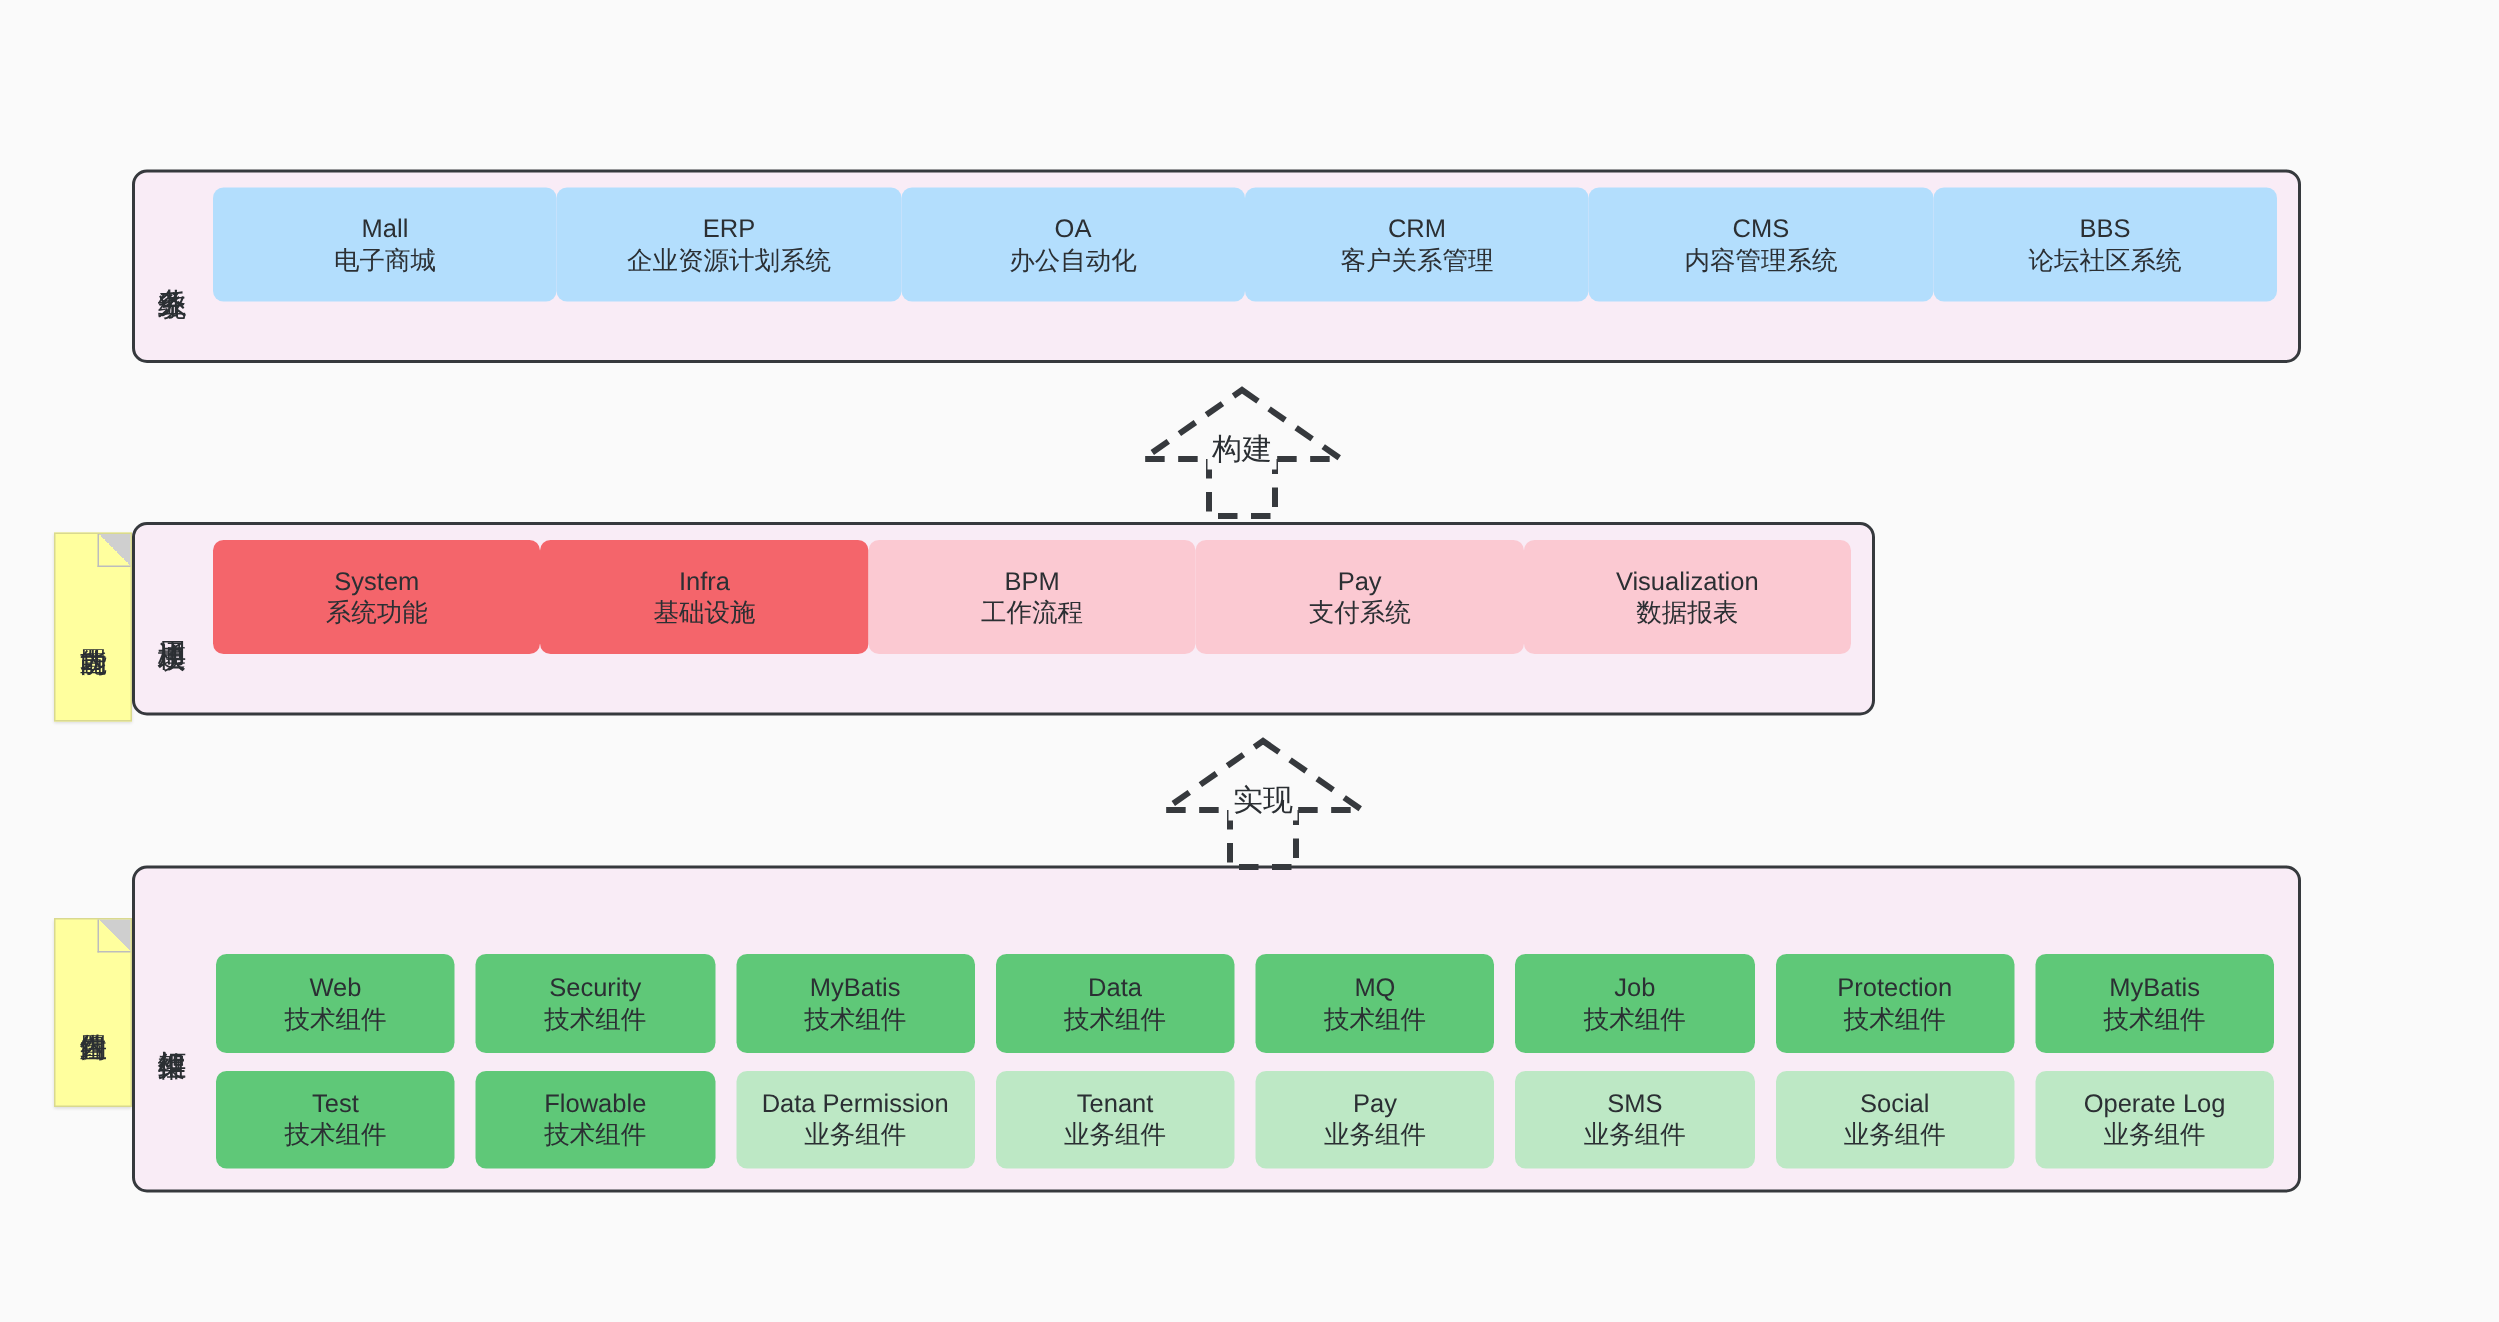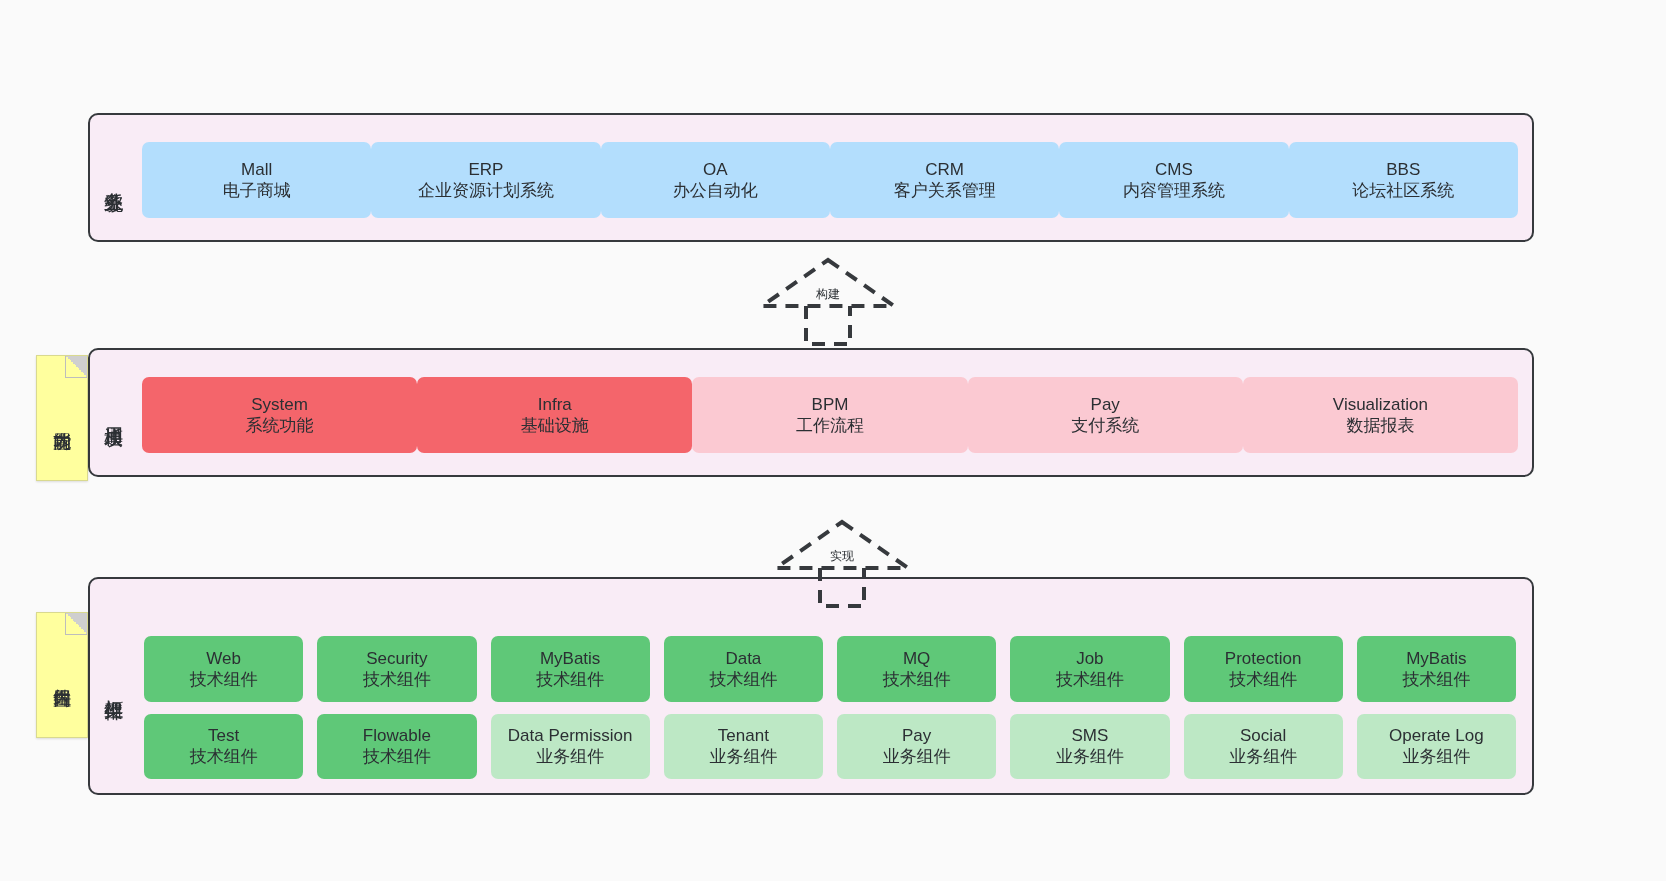--- a/index.html
+++ b/index.html
@@ -33,21 +33,21 @@
     line-height:1.12;
     letter-spacing:0.5px;
     writing-mode:vertical-rl;
     text-orientation:upright;
     color:#2b2f33;
     white-space:nowrap;
   }
   .panel-body {
     flex:1 1 auto;
     display:flex;
-    align-items:flex-end;
+    align-items:flex-start;
     padding:10px 14px 22px 4px;
   }
   .panel-body.grid {
     display:grid;
     grid-template-columns:repeat(8, 1fr);
     grid-auto-rows:1fr;
     gap:12px 14px;
     align-items:stretch;
     padding:14px 16px 14px 6px;
     margin-top:43px;
@@ -103,21 +103,21 @@
   }
 
   
   .connector { position:absolute; z-index:4; }
   .connector .label {
     position:absolute;
     left:50%;
     transform:translateX(-50%);
     background:#fafafa;
     padding:0 3px;
-    font-size:12px;
+    font-size:20px;
     color:#2b2f33;
     white-space:nowrap;
   }
 </style>
 </head>
 <body>
 
 <div id="stage">
 
   <div class="panel" id="panel-0" style="left:88px; top:113px; width:1446px; height:129px;">
@@ -156,21 +156,21 @@
       <path d="M48 50 L48 88 L92 88 L92 50" fill="none" stroke="#36393d" stroke-width="4" stroke-dasharray="13 9"></path>
     </svg>
     <span class="label" style="top:30px;">构建</span>
   </div>
 
   <div class="note" id="note-1" style="left:36px; top:355px; width:52px; height:126px;">
     <span class="fold"></span>
     <span>内置功能</span>
   </div>
 
-  <div class="panel" id="panel-1" style="left:88px; top:348px; width:1446px; height:129px;">
+  <div class="panel" id="panel-1" style="left:88px; top:348px; width:1162px; height:129px;">
     <div class="panel-title">通用模块</div>
     <div class="panel-body">
         <div class="card c-red row-card">
           <span class="en">System</span>
           <span class="cn">系统功能</span>
         </div>
         <div class="card c-red row-card">
           <span class="en">Infra</span>
           <span class="cn">基础设施</span>
         </div>
@@ -182,21 +182,21 @@
           <span class="en">Pay</span>
           <span class="cn">支付系统</span>
         </div>
         <div class="card c-pink row-card">
           <span class="en">Visualization</span>
           <span class="cn">数据报表</span>
         </div>
       </div>
   </div>
 
-  <div class="connector" id="conn-1" style="left:772px; top:518px; width:140px; height:90px;font-family:Liberation Mono, monospace;">
+  <div class="connector" id="conn-1" style="left:772px; top:490px; width:140px; height:90px;font-family:Liberation Mono, monospace;">
     <svg width="140" height="90" viewBox="0 0 140 90">
       <path d="M70 4 L136 50 L4 50 Z" fill="none" stroke="#36393d" stroke-width="4" stroke-dasharray="13 9" stroke-linejoin="miter"></path>
       <path d="M48 50 L48 88 L92 88 L92 50" fill="none" stroke="#36393d" stroke-width="4" stroke-dasharray="13 9"></path>
     </svg>
     <span class="label" style="top:30px;">实现</span>
   </div>
 
   <div class="note" id="note-2" style="left:36px; top:612px; width:52px; height:126px;">
     <span class="fold"></span>
     <span>内置组件</span>

